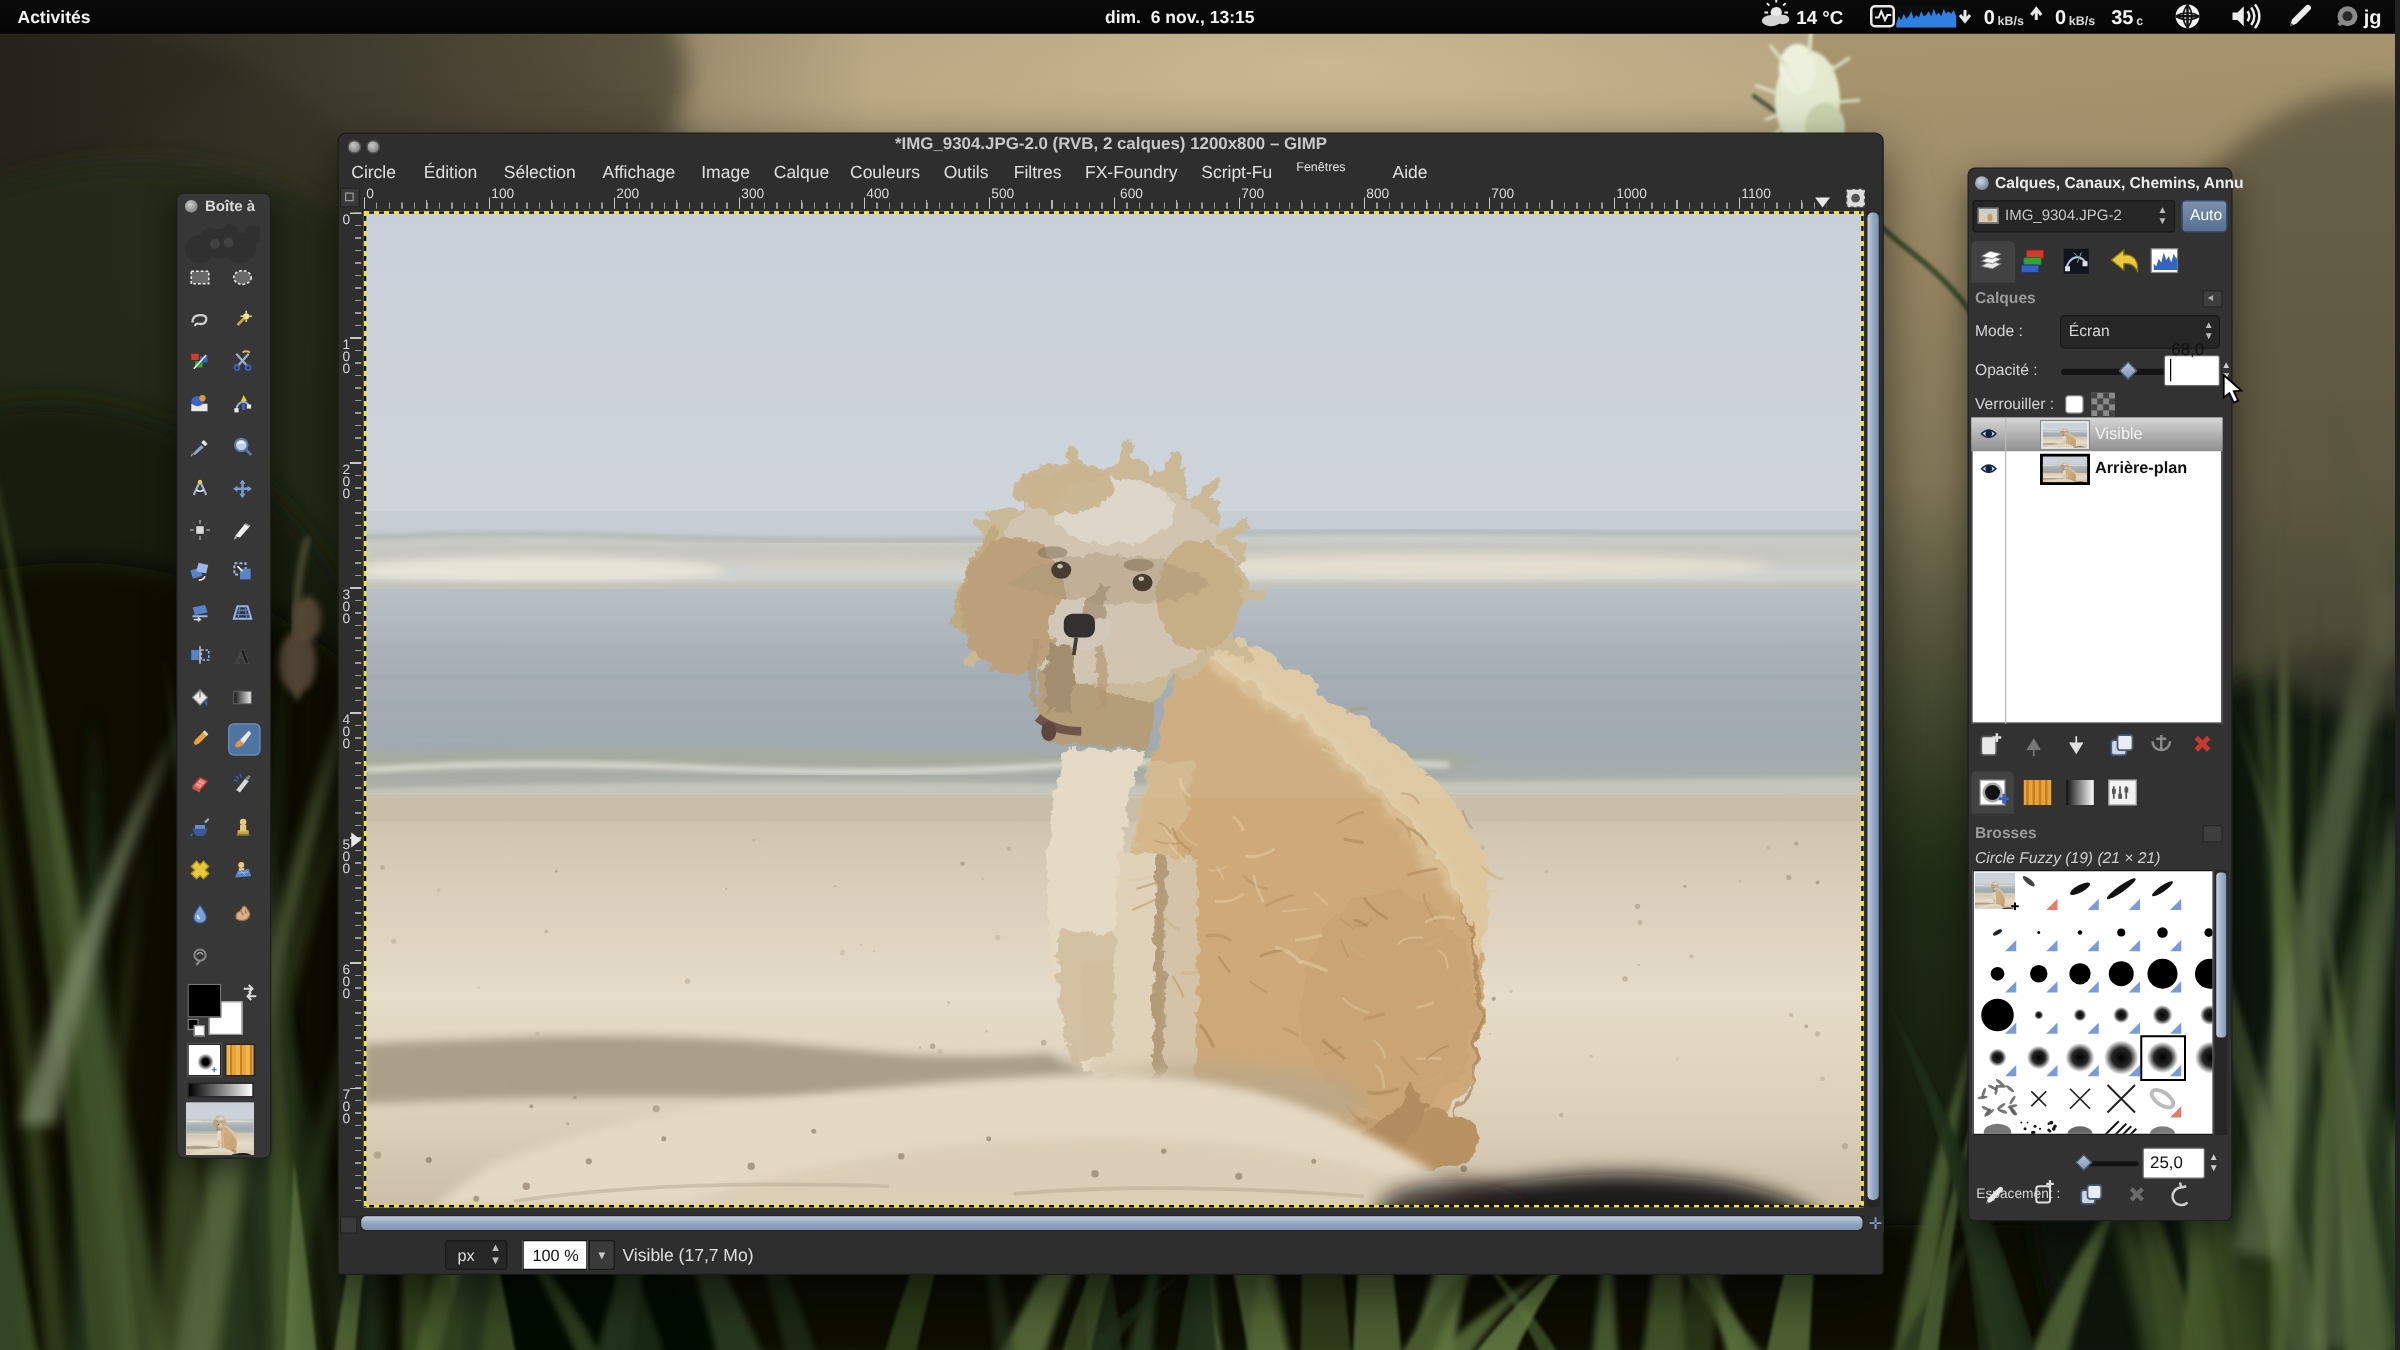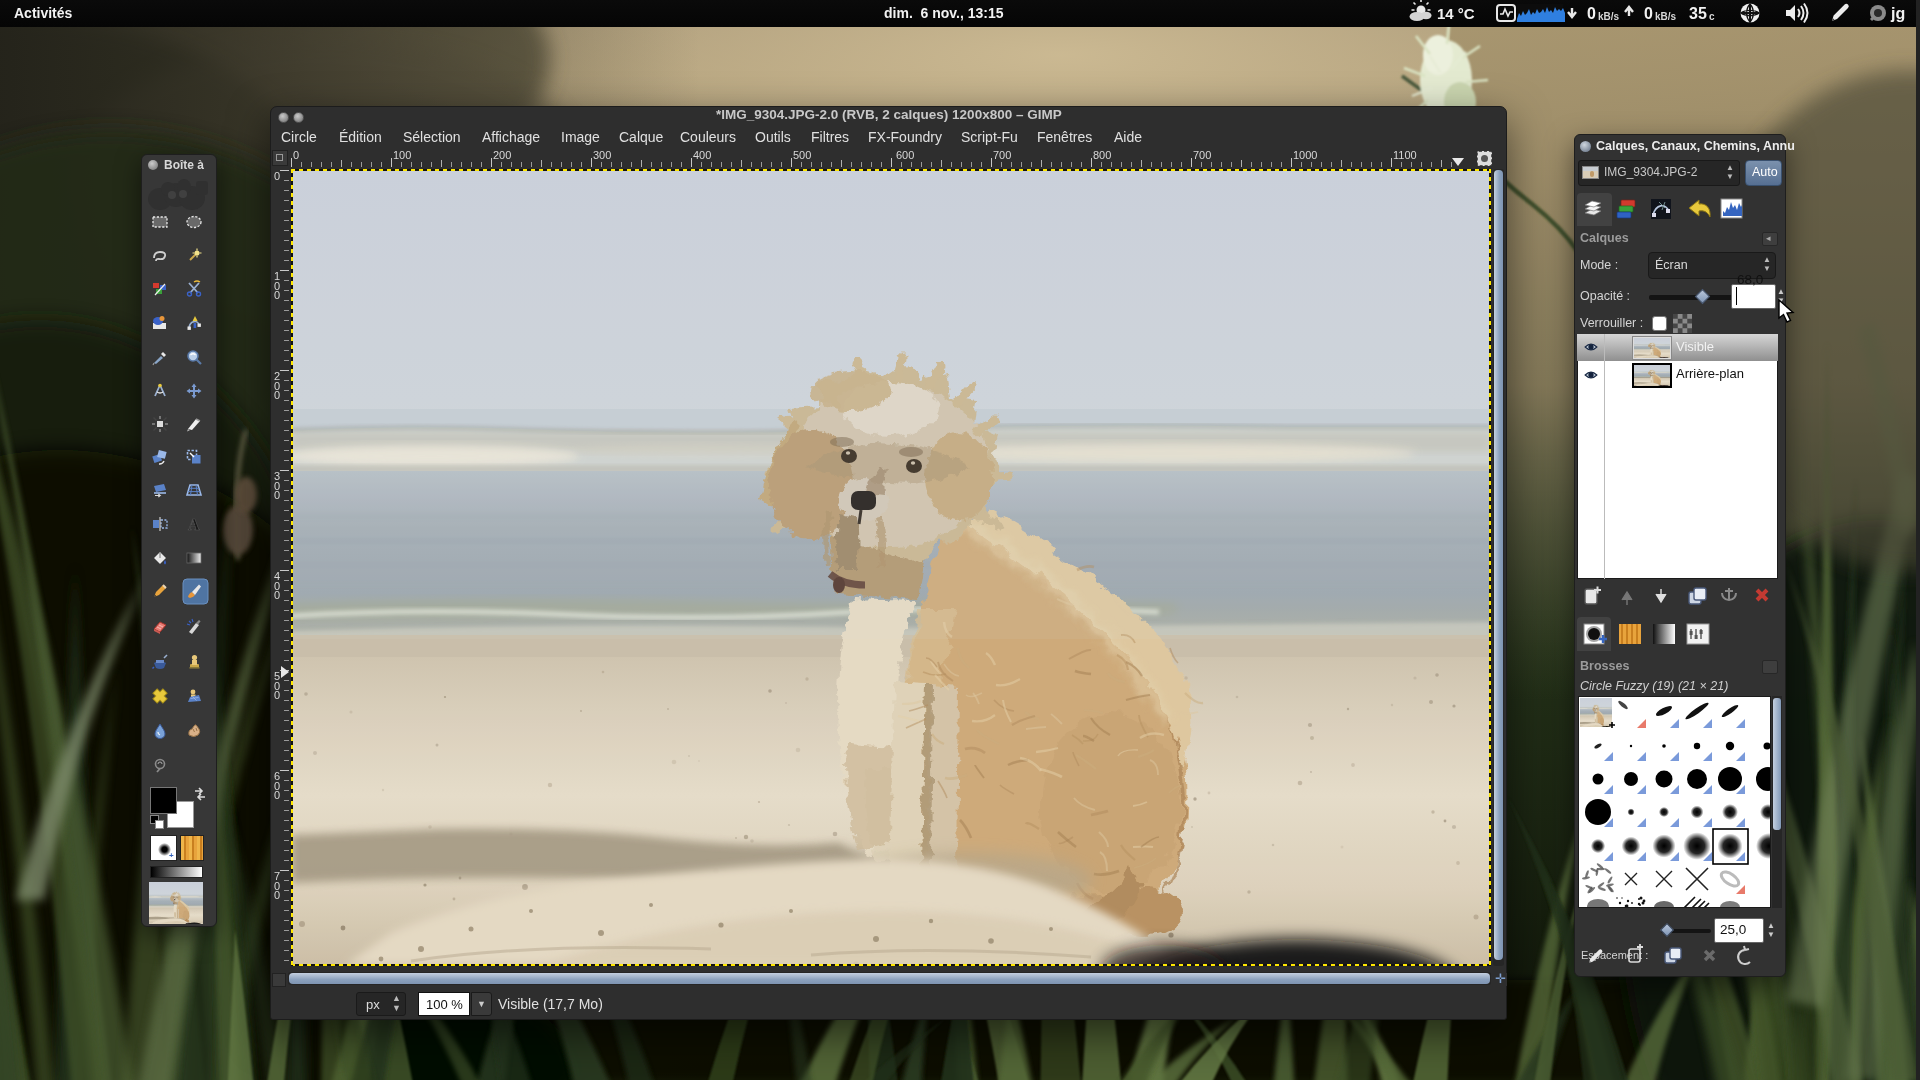--- a/index.html
+++ b/index.html
@@ -553,21 +553,21 @@
     <div class="txt" style="left:339px;top:129px;font-size:14px;color:#e0e0e0;z-index:11">Édition</div>
     <div class="txt" style="left:403px;top:129px;font-size:14px;color:#e0e0e0;z-index:11">Sélection</div>
     <div class="txt" style="left:482px;top:129px;font-size:14px;color:#e0e0e0;z-index:11">Affichage</div>
     <div class="txt" style="left:561px;top:129px;font-size:14px;color:#e0e0e0;z-index:11">Image</div>
     <div class="txt" style="left:619px;top:129px;font-size:14px;color:#e0e0e0;z-index:11">Calque</div>
     <div class="txt" style="left:680px;top:129px;font-size:14px;color:#e0e0e0;z-index:11">Couleurs</div>
     <div class="txt" style="left:755px;top:129px;font-size:14px;color:#e0e0e0;z-index:11">Outils</div>
     <div class="txt" style="left:811px;top:129px;font-size:14px;color:#e0e0e0;z-index:11">Filtres</div>
     <div class="txt" style="left:868px;top:129px;font-size:14px;color:#e0e0e0;z-index:11">FX-Foundry</div>
     <div class="txt" style="left:961px;top:129px;font-size:14px;color:#e0e0e0;z-index:11">Script-Fu</div>
-    <div class="txt" style="left:1037px;top:129px;font-size:14px;color:#e0e0e0;z-index:11">Fenêtres</div>
+    <div class="txt" style="left:1037px;top:129px;font-size:10px;color:#e0e0e0;z-index:11">Fenêtres</div>
     <div class="txt" style="left:1114px;top:129px;font-size:14px;color:#e0e0e0;z-index:11">Aide</div>
 <div class="abs" style="left:272px;top:150px;width:16px;height:16px;background:#3a3a3a;border:1px solid #222;z-index:11"></div>
 <div class="abs" style="left:276px;top:154px;width:7px;height:7px;border:1px solid #999;z-index:12"></div>
 <div class="abs" style="left:291px;top:162px;width:1170px;height:5px;background-image:repeating-linear-gradient(to right,#9a9a9a 0,#9a9a9a 1px,transparent 1px,transparent 10px);z-index:11"></div>
 <div class="abs" style="left:291px;top:158px;width:1170px;height:9px;background-image:repeating-linear-gradient(to right,#c8c8c8 0,#c8c8c8 1px,transparent 1px,transparent 100px);z-index:11"></div>
 <div class="abs" style="left:291px;top:160px;width:1170px;height:7px;background-image:repeating-linear-gradient(to right,transparent 0,transparent 50px,#b0b0b0 50px,#b0b0b0 51px,transparent 51px,transparent 100px);z-index:11"></div>
 <div class="txt" style="left:293px;top:149px;font-size:11px;color:#d8d8d8;z-index:12">0</div>
     <div class="txt" style="left:393px;top:149px;font-size:11px;color:#d8d8d8;z-index:12">100</div>
     <div class="txt" style="left:493px;top:149px;font-size:11px;color:#d8d8d8;z-index:12">200</div>
     <div class="txt" style="left:593px;top:149px;font-size:11px;color:#d8d8d8;z-index:12">300</div>
@@ -888,21 +888,21 @@
 <div class="txt" style="left:1676px;top:339px;font-size:13px;color:#f2f2f2;z-index:23">Visible</div>
 <svg class="abs" style="left:1584px;top:370px;z-index:23" width="14" height="10" viewBox="0 0 16 12">
       <path d="M1,6 Q8,-1 15,6 Q8,13 1,6Z" fill="#c8d4e0" stroke="#1a2a45" stroke-width="1.4"></path>
       <circle cx="8" cy="6" r="3.2" fill="#14233d"></circle>
     </svg>
 <div class="abs" style="left:1632px;top:363px;width:40px;height:25px;background:#000;z-index:23">
       <div style="position:absolute;left:2px;top:2px;width:36px;height:21px"><svg width="36" height="21" viewBox="0 0 1200 800" preserveAspectRatio="none">
           <use href="#photo"></use>
         </svg></div>
     </div>
-<div class="txt" style="left:1676px;top:366px;font-size:13px;font-weight:normal;color:#111;z-index:23">Arrière-plan</div>
+<div class="txt" style="left:1676px;top:366px;font-size:13px;font-weight:bold;color:#111;z-index:23">Arrière-plan</div>
 
 <svg class="abs" style="left:1577px;top:585px;z-index:21" width="206" height="24" viewBox="0 0 206 24">
  <g stroke-width="1.4" fill="none">
   <rect x="8" y="4" width="12" height="15" rx="2" fill="#e8e8e8" stroke="#555"></rect>
         <path d="M17,2 h7 M20.5,-1.5 v7" stroke="#ddd" stroke-width="2" transform="translate(0,3)"></path>
   <path d="M50,20 v-10 m-5,5 l5,-8 5,8" stroke="#777" fill="#777"></path>
   <path d="M84,4 v10 m-5,-5 l5,8 5,-8" stroke="#e0e0e0" fill="#e0e0e0"></path>
   <rect x="112" y="7" width="12" height="12" rx="2" fill="#cdd6e4" stroke="#49597a"></rect>
         <rect x="117" y="3" width="12" height="12" rx="2" fill="#e9eef6" stroke="#49597a"></rect>
   <path d="M152,3 v12 m0,0 c-5,0 -7,-4 -7,-7 m7,7 c5,0 7,-4 7,-7 M148,6 h8" stroke="#8a8a8a" stroke-width="2"></path>

